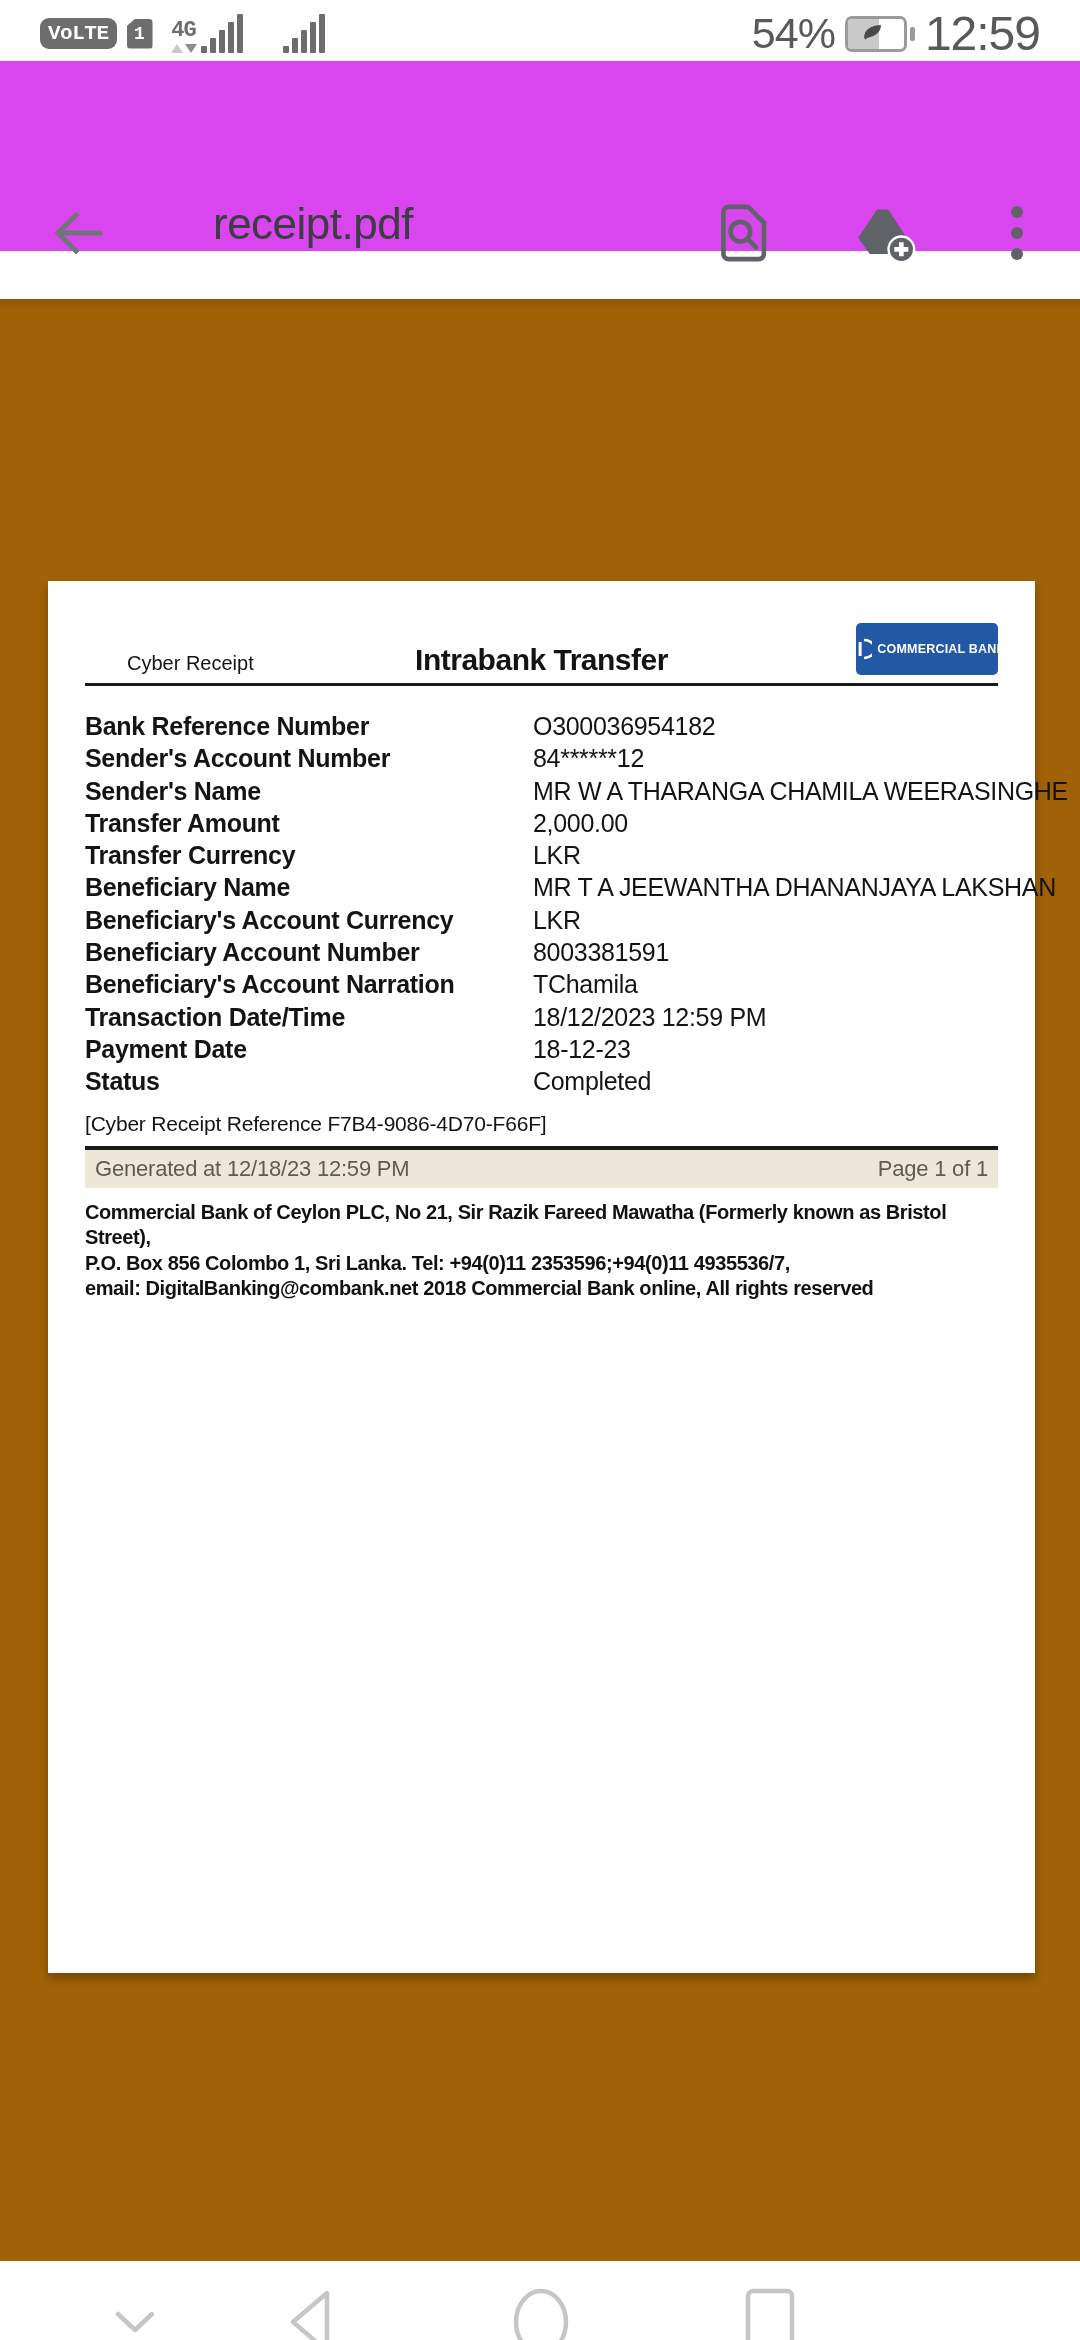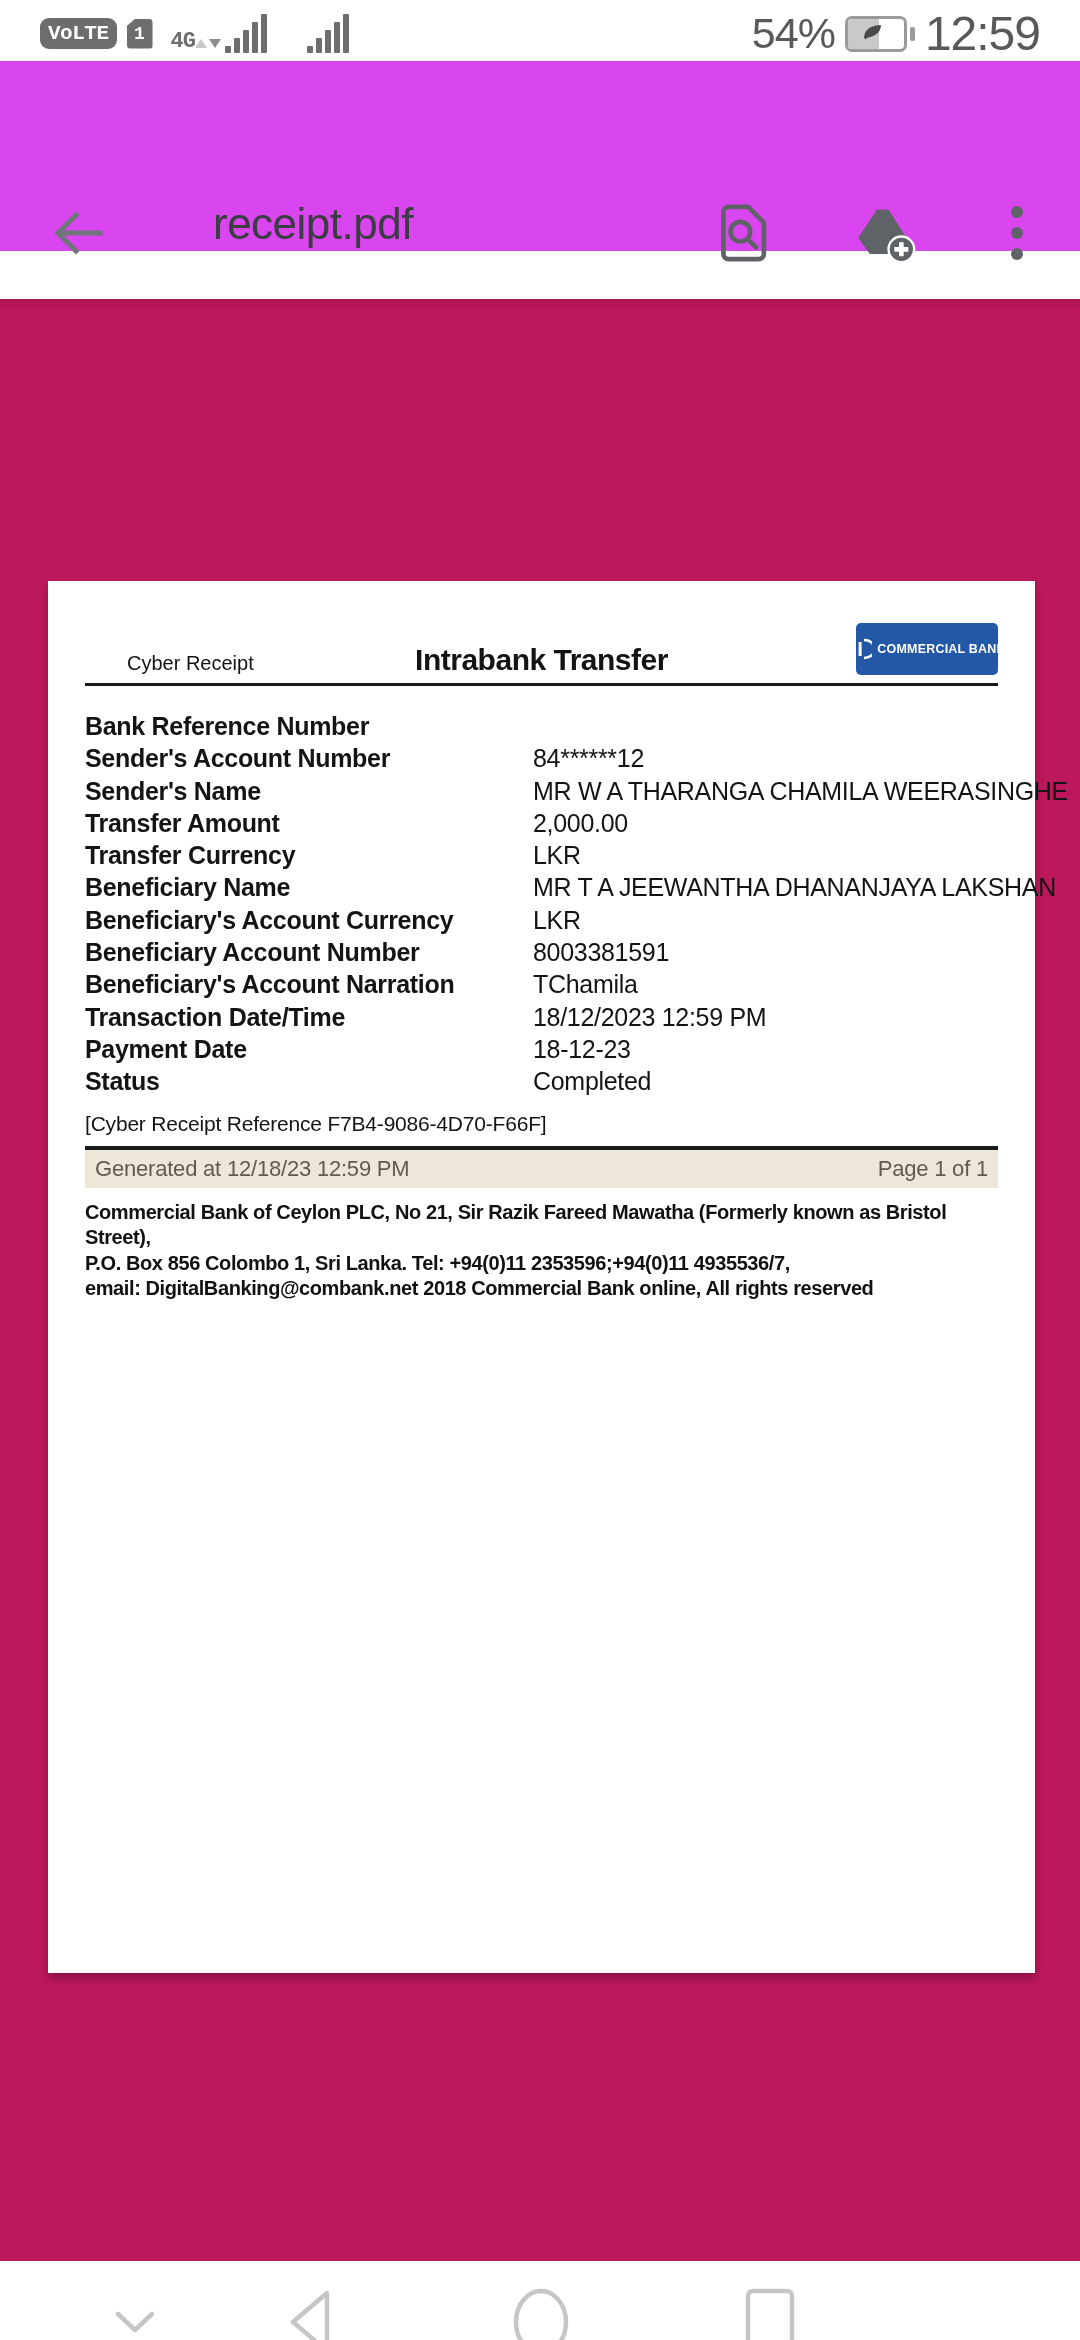--- a/index.html
+++ b/index.html
@@ -19,21 +19,21 @@
     background:#6d6d6d;color:#fff;font-weight:bold;font-size:21px;
     border-radius:9px;padding:5px 8px;line-height:1;letter-spacing:-0.5px;
   }
   .sim-badge{
     background:#6d6d6d;color:#fff;font-weight:bold;font-size:18px;
     width:26px;height:30px;display:flex;align-items:center;justify-content:center;
     clip-path:polygon(34% 0,100% 0,100% 100%,0 100%,0 26%);
     border-radius:4px;line-height:1;
   }
   .net-cluster{display:flex;align-items:flex-end;gap:4px;margin-left:8px;}
-  .net-col{display:flex;flex-direction:row;align-items:center;line-height:1;}
+  .net-col{display:flex;flex-direction:column;align-items:center;line-height:1;}
   .net-label{font-size:22px;font-weight:bold;color:#6d6d6d;letter-spacing:-1px;}
   .net-arrows{display:flex;gap:2px;margin-top:2px;}
   .arr{width:0;height:0;border-left:6px solid transparent;border-right:6px solid transparent;}
   .arr.up{border-bottom:9px solid #c9c9c9;}
   .arr.down{border-top:9px solid #8d8d8d;}
   .bars{display:flex;align-items:flex-end;gap:3px;}
   .bars i{display:block;width:6px;background:#6d6d6d;border-radius:1px;}
   .bars i:nth-child(1){height:7px;}
   .bars i:nth-child(2){height:15px;}
   .bars i:nth-child(3){height:23px;}
@@ -61,21 +61,21 @@
   .doc-title{
     position:absolute;left:213px;top:138px;font-size:44px;color:#3a3d41;
     letter-spacing:-0.5px;white-space:nowrap;
   }
   .search-doc-btn{left:711px;top:140px;}
   .drive-btn{left:853px;top:140px;}
   .menu-btn{left:985px;top:140px;}
 
   
   .content{
-    flex:none;height:1962px;background:#be185d;position:relative;margin-top:48px;
+    flex:none;height:1962px;background:#a16207;position:relative;margin-top:48px;
   }
   .content::before{
     content:"";position:absolute;left:0;top:0;right:0;height:12px;
     background:linear-gradient(to bottom,rgba(0,0,0,0.10),rgba(0,0,0,0));
   }
   .pdf-page{
     position:absolute;left:48px;top:282px;width:987px;height:1392px;background:#fff;
     box-shadow:0 6px 9px rgba(0,0,0,0.28);
     box-sizing:border-box;padding:0 37px;color:#141414;
   }
@@ -211,20 +211,21 @@
               <path d="M16,2 A11,9 0 0 1 16,20" stroke="#fff" stroke-width="2.6" fill="none"></path>
             </svg>
           </span>
           <span class="bank-name">COMMERCIAL BANK</span>
         </span>
       </div>
 
       <div class="rows">
         <div class="row">
             <div class="lbl">Bank Reference Number</div>
+            <div class="val">O300036954182</div>
           </div>
         <div class="row">
             <div class="lbl">Sender's Account Number</div>
             <div class="val">84******12</div>
           </div>
         <div class="row">
             <div class="lbl">Sender's Name</div>
             <div class="val">MR W A THARANGA CHAMILA WEERASINGHE</div>
           </div>
         <div class="row">

